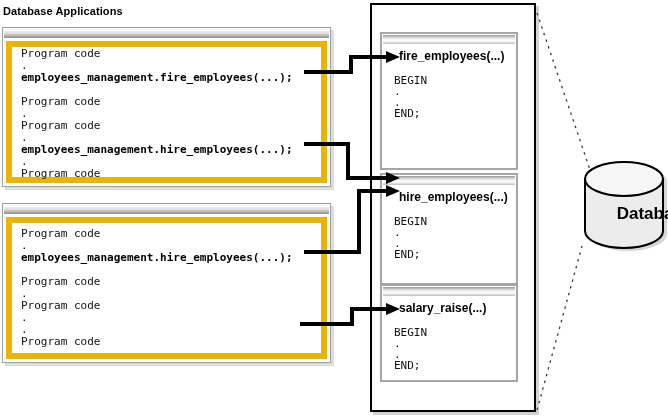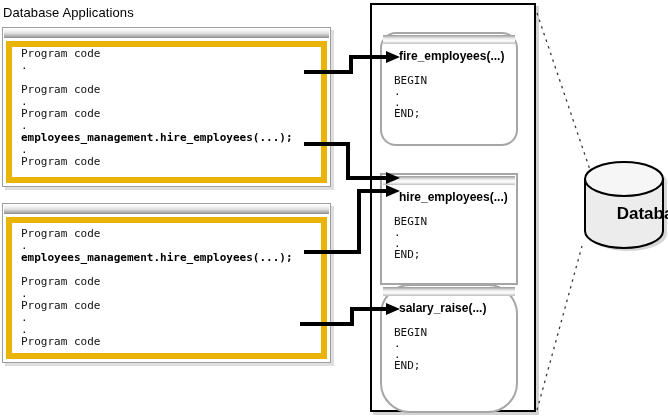--- a/index.html
+++ b/index.html
@@ -2,21 +2,21 @@
 <html><head>
 <meta charset="utf-8">
 <style>
   html,body{margin:0;padding:0;}
   body{
     width:668px;height:417px;position:relative;background:#ffffff;
     font-family:"Liberation Sans",sans-serif;color:#000;overflow:hidden;
   }
   .page-title{
     position:absolute;left:3px;top:5px;
-    font-size:13px;font-weight:normal;letter-spacing:0.1px;
+    font-size:11px;font-weight:bold;letter-spacing:0.1px;
   }
   
   .app-box{
     position:absolute;left:2px;width:329px;height:160px;
     border:1px solid #9f9f9f;background:#fff;
     box-shadow:3px 3px 0 0 #dedede;box-sizing:border-box;
   }
   #app1{top:27px;}
   #app2{top:203px;}
   .app-titlebar{
@@ -40,23 +40,23 @@
     box-shadow:3px 3px 0 0 #d2d2d2;
   }
   .package-title{
     margin-top:7px;text-align:center;
     font-size:12px;font-weight:bold;white-space:nowrap;
   }
   .proc{
     position:absolute;left:8px;width:138px;
     border:2px solid #a6a6a6;background:#fff;box-sizing:border-box;
   }
-  #proc-fire{top:27px;height:114px;border-radius:16px;}
+  #proc-fire{top:27px;height:138px;}
   #proc-hire{top:168px;height:112px;}
-  #proc-salary{top:279px;height:129px;border-radius:30px;}
+  #proc-salary{top:279px;height:98px;}
   .proc-titlebar{
     height:9px;margin:1px;
     background:linear-gradient(180deg,#9a9a9a 0%,#ededed 40%,#ffffff 65%,#bdbdbd 100%);
   }
   .proc-title{
     margin:5px 0 0 17px;font-size:12px;font-weight:bold;white-space:nowrap;
   }
   .proc-body{
     margin:12px 4px 0 12px;
     font-family:"DejaVu Sans Mono","Liberation Mono",monospace;
@@ -76,20 +76,21 @@
 </head>
 <body>
 
 <div class="page-title">Database Applications</div>
 
 <div class="app-box" id="app1">
   <div class="app-titlebar"></div>
   <div class="app-content">
     <div class="codeline">Program code</div>
     <div class="codeline">.</div>
+    <div class="codeline b">employees_management.fire_employees(...);</div>
     <div class="codeline"></div>
     <div class="codeline">Program code</div>
     <div class="codeline">.</div>
     <div class="codeline">Program code</div>
     <div class="codeline">.</div>
     <div class="codeline b">employees_management.hire_employees(...);</div>
     <div class="codeline">.</div>
     <div class="codeline">Program code</div>
   </div>
 </div>

